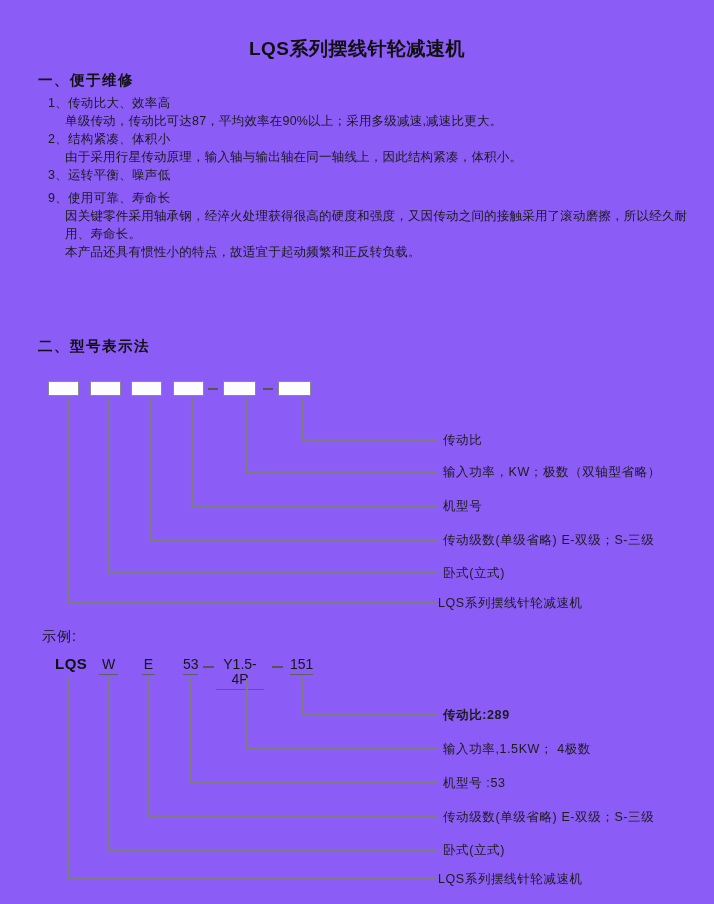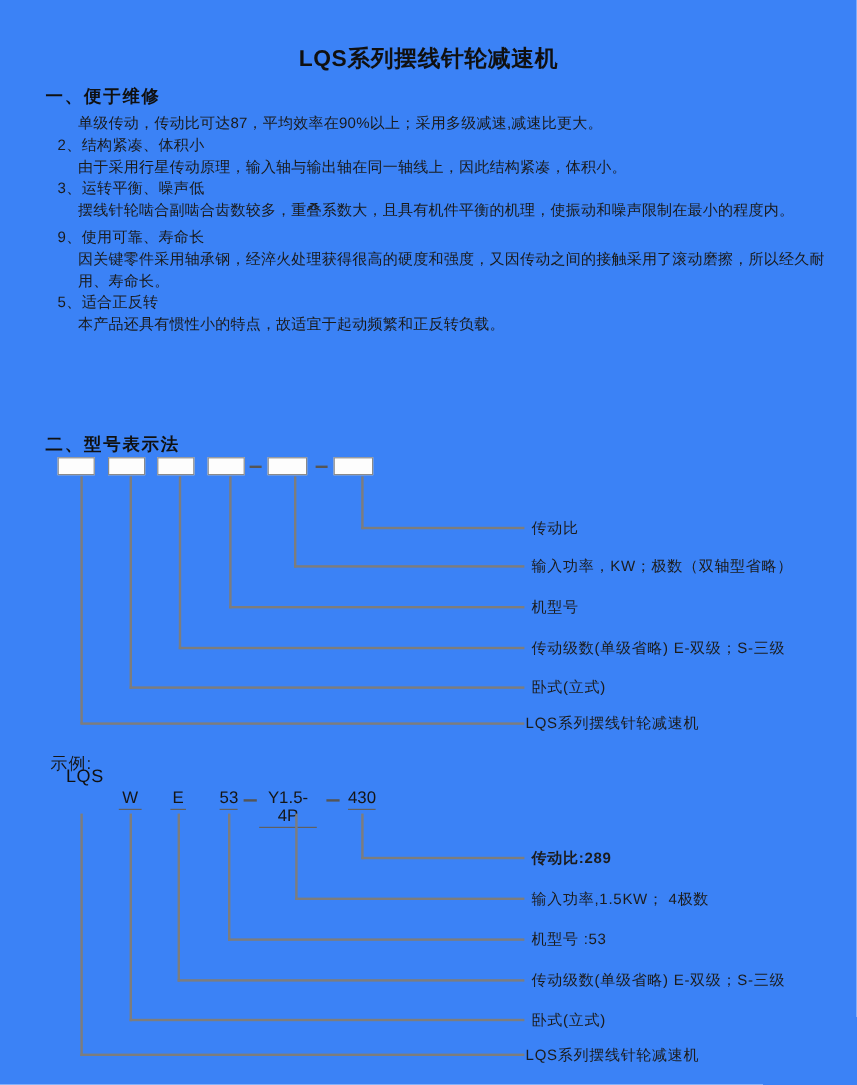--- a/index.html
+++ b/index.html
@@ -1,31 +1,31 @@
 <!DOCTYPE html>
 <html><head>
 <meta charset="utf-8">
 <style>
   html,body { margin:0; padding:0; background:#ffffff; }
   .page {
-    position:relative; width:714px; height:904px; background:#3b82f6;
+    position:relative; width:714px; height:904px; background:#8b5cf6;
     font-family:"Liberation Sans","DejaVu Sans",sans-serif;
     color:#1a1a1a; overflow:hidden;
   }
   .title {
     position:absolute; top:36px; left:0; width:714px; margin:0;
     text-align:center; font-size:19px; font-weight:bold; color:#101010;
     letter-spacing:0.5px;
   }
   .sec-heading {
     position:absolute; font-size:14.5px; font-weight:bold; color:#101010;
     letter-spacing:1.5px; white-space:nowrap;
   }
   .sec1-heading { left:38px; top:71px; }
-  .sec2-heading { left:38px; top:361px; }
+  .sec2-heading { left:38px; top:337px; }
   .features { position:absolute; left:48px; top:94px; width:650px; }
   .feat-title { font-size:12.5px; line-height:18px; letter-spacing:0.3px; }
   .feat-body  { font-size:12.5px; line-height:18px; padding-left:17px; letter-spacing:0.2px; }
   .feat.gap { margin-top:5px; }
   .example-heading {
     position:absolute; left:42px; top:628px; font-size:14px; color:#151515;
     letter-spacing:1px;
   }
   
   .box  { position:absolute; height:13px; border:1.5px solid #8a8a8a; background:#fdfdfd; }
@@ -34,51 +34,50 @@
   .dash { position:absolute; height:2px; background:#555; }
   .dlbl {
     position:absolute; font-size:12.5px; color:#1c1c1c; white-space:nowrap;
     letter-spacing:0.6px;
   }
   .code {
     position:absolute; top:657px; font-size:14px; color:#151515; text-align:center;
     border-bottom:1.5px solid #606060; padding-bottom:2px; line-height:15px;
   }
   .code-first {
-    position:absolute; top:640px; font-size:15px; font-weight:normal; color:#101010;
+    position:absolute; top:656px; font-size:15px; font-weight:bold; color:#101010;
     line-height:16px; letter-spacing:0.5px;
   }
 </style>
 </head>
 <body>
 
 <div class="page">
 
   <h1 class="title">LQS系列摆线针轮减速机</h1>
 
   <div class="sec-heading sec1-heading">一、便于维修</div>
 
   <div class="features">
     <div class="feat">
+      <div class="feat-title">1、传动比大、效率高</div>
       <div class="feat-body">单级传动，传动比可达87，平均效率在90%以上；采用多级减速,减速比更大。</div>
     </div>
     <div class="feat">
       <div class="feat-title">2、结构紧凑、体积小</div>
       <div class="feat-body">由于采用行星传动原理，输入轴与输出轴在同一轴线上，因此结构紧凑，体积小。</div>
     </div>
     <div class="feat">
       <div class="feat-title">3、运转平衡、噪声低</div>
-      <div class="feat-body">摆线针轮啮合副啮合齿数较多，重叠系数大，且具有机件平衡的机理，使振动和噪声限制在最小的程度内。</div>
     </div>
     <div class="feat gap">
       <div class="feat-title">9、使用可靠、寿命长</div>
       <div class="feat-body">因关键零件采用轴承钢，经淬火处理获得很高的硬度和强度，又因传动之间的接触采用了滚动磨擦，所以经久耐用、寿命长。</div>
     </div>
     <div class="feat">
-      <div class="feat-title">5、适合正反转</div>
       <div class="feat-body">本产品还具有惯性小的特点，故适宜于起动频繁和正反转负载。</div>
     </div>
   </div>
 
   <div class="sec-heading sec2-heading">二、型号表示法</div>
 
   <div class="box" style="left:48px;  top:381px; width:29px;"></div>
   <div class="box" style="left:90px;  top:381px; width:29px;"></div>
   <div class="box" style="left:131px; top:381px; width:29px;"></div>
   <div class="box" style="left:173px; top:381px; width:29px;"></div>
@@ -109,21 +108,21 @@
 
   <div class="example-heading">示例:</div>
 
   <div class="code-first" style="left:55px;">LQS</div>
   <div class="code" style="left:99px;  width:19px;">W</div>
   <div class="code" style="left:142px; width:13px;">E</div>
   <div class="code" style="left:183px; width:15px;">53</div>
   <div class="dash" style="left:203px; top:666px; width:11px;"></div>
   <div class="code" style="left:216px; width:48px;">Y1.5-4P</div>
   <div class="dash" style="left:272px; top:666px; width:11px;"></div>
-  <div class="code" style="left:290px; width:23px;">430</div>
+  <div class="code" style="left:290px; width:23px;">151</div>
 
   <div class="vl" style="left:67px;  top:678px; height:202px;"></div>
   <div class="vl" style="left:108px; top:678px; height:173px;"></div>
   <div class="vl" style="left:148px; top:678px; height:140px;"></div>
   <div class="vl" style="left:190px; top:678px; height:106px;"></div>
   <div class="vl" style="left:246px; top:678px; height:72px;"></div>
   <div class="vl" style="left:301px; top:678px; height:38px;"></div>
   <div class="hl" style="left:67px;  top:878px; width:370px;"></div>
   <div class="hl" style="left:108px; top:849px; width:329px;"></div>
   <div class="hl" style="left:148px; top:816px; width:289px;"></div>

